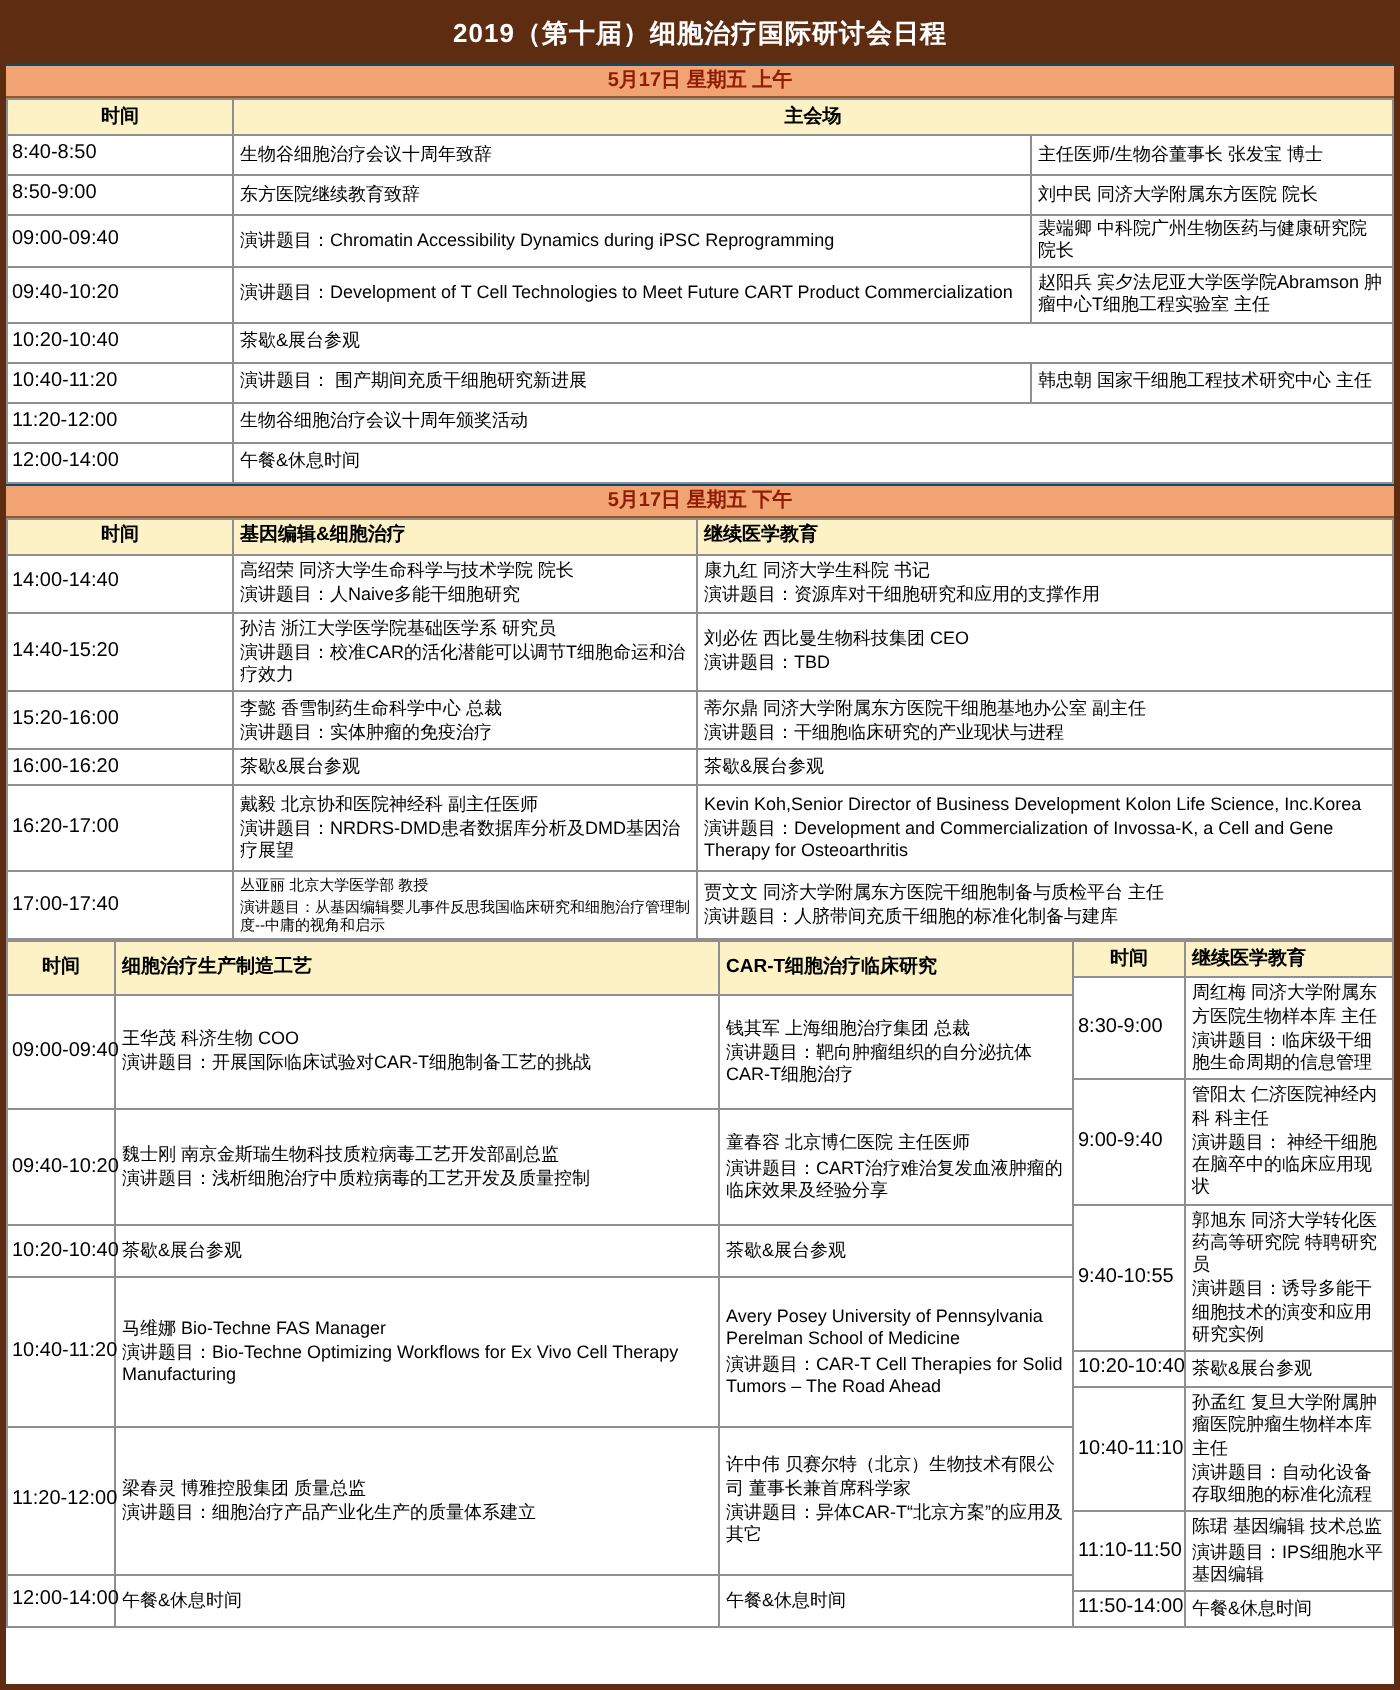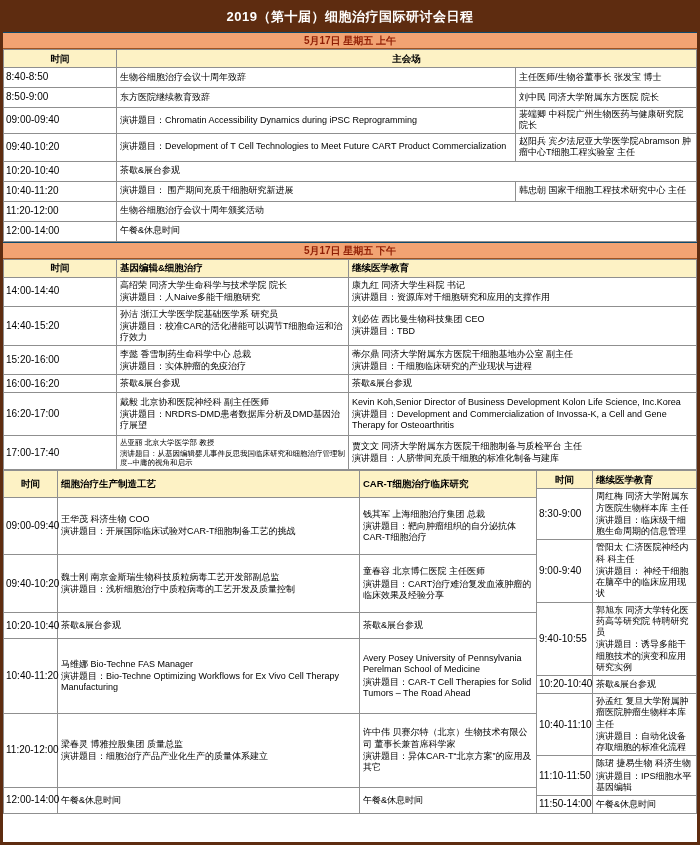--- a/index.html
+++ b/index.html
@@ -282,21 +282,21 @@
       <tr class="h28">
         <td class="t">10:40-11:10</td>
         <td class="two">
           <div>孙孟红 复旦大学附属肿瘤医院肿瘤生物样本库 主任</div>
               <div>演讲题目：自动化设备存取细胞的标准化流程</div>
         </td>
       </tr>
       <tr class="h26">
         <td class="t">11:10-11:50</td>
         <td class="two">
-          <div>陈珺 捷易生物 科济生物</div>
+          <div>陈珺 基因编辑 技术总监</div>
               <div>演讲题目：IPS细胞水平基因编辑</div>
         </td>
       </tr>
       <tr class="h15">
         <td class="t">11:50-14:00</td>
         <td>午餐&amp;休息时间</td>
       </tr>
     </tbody>
       </table>
   </div>

